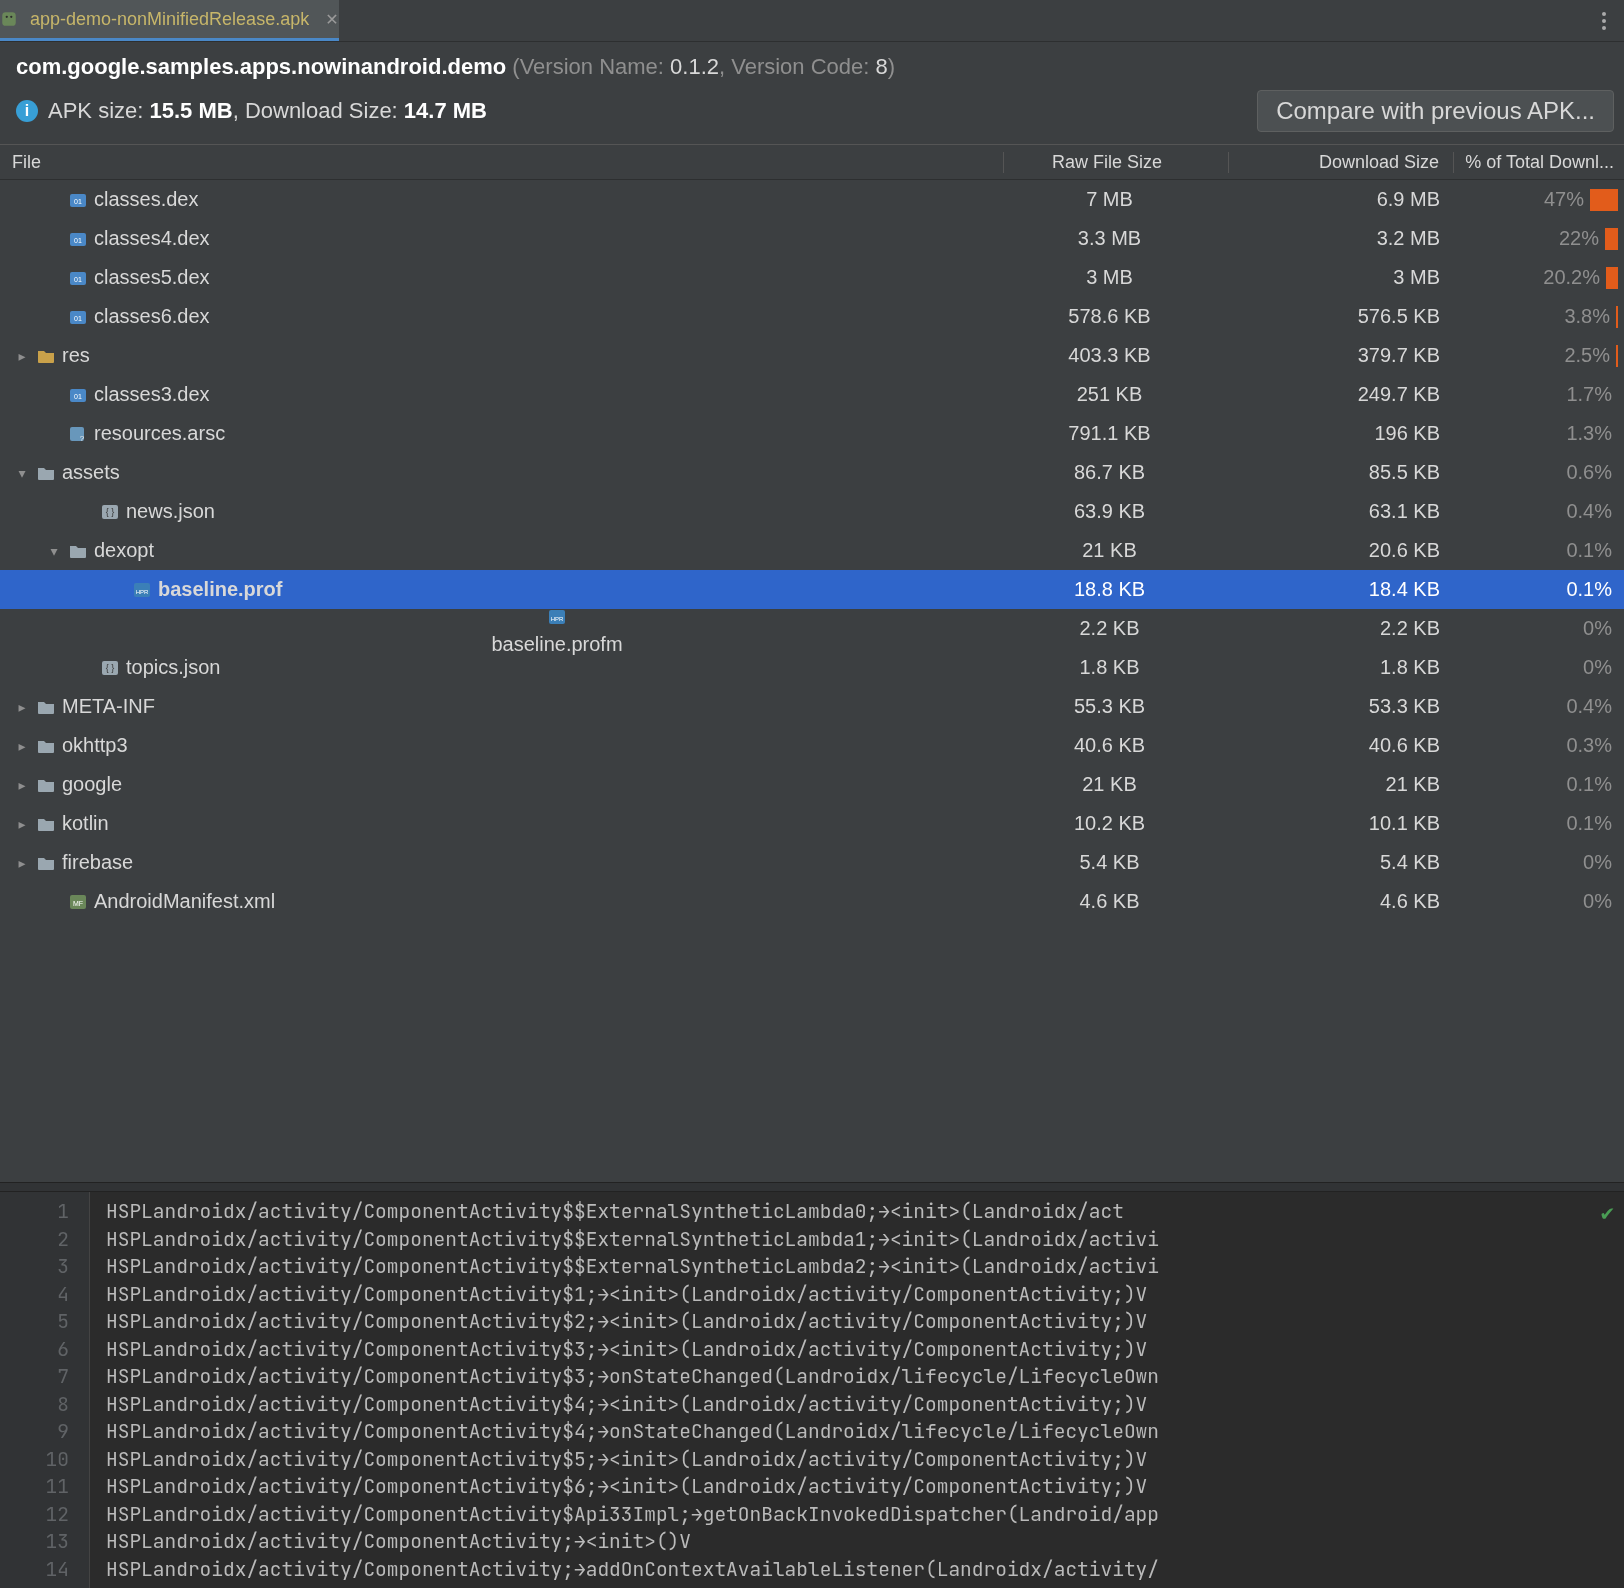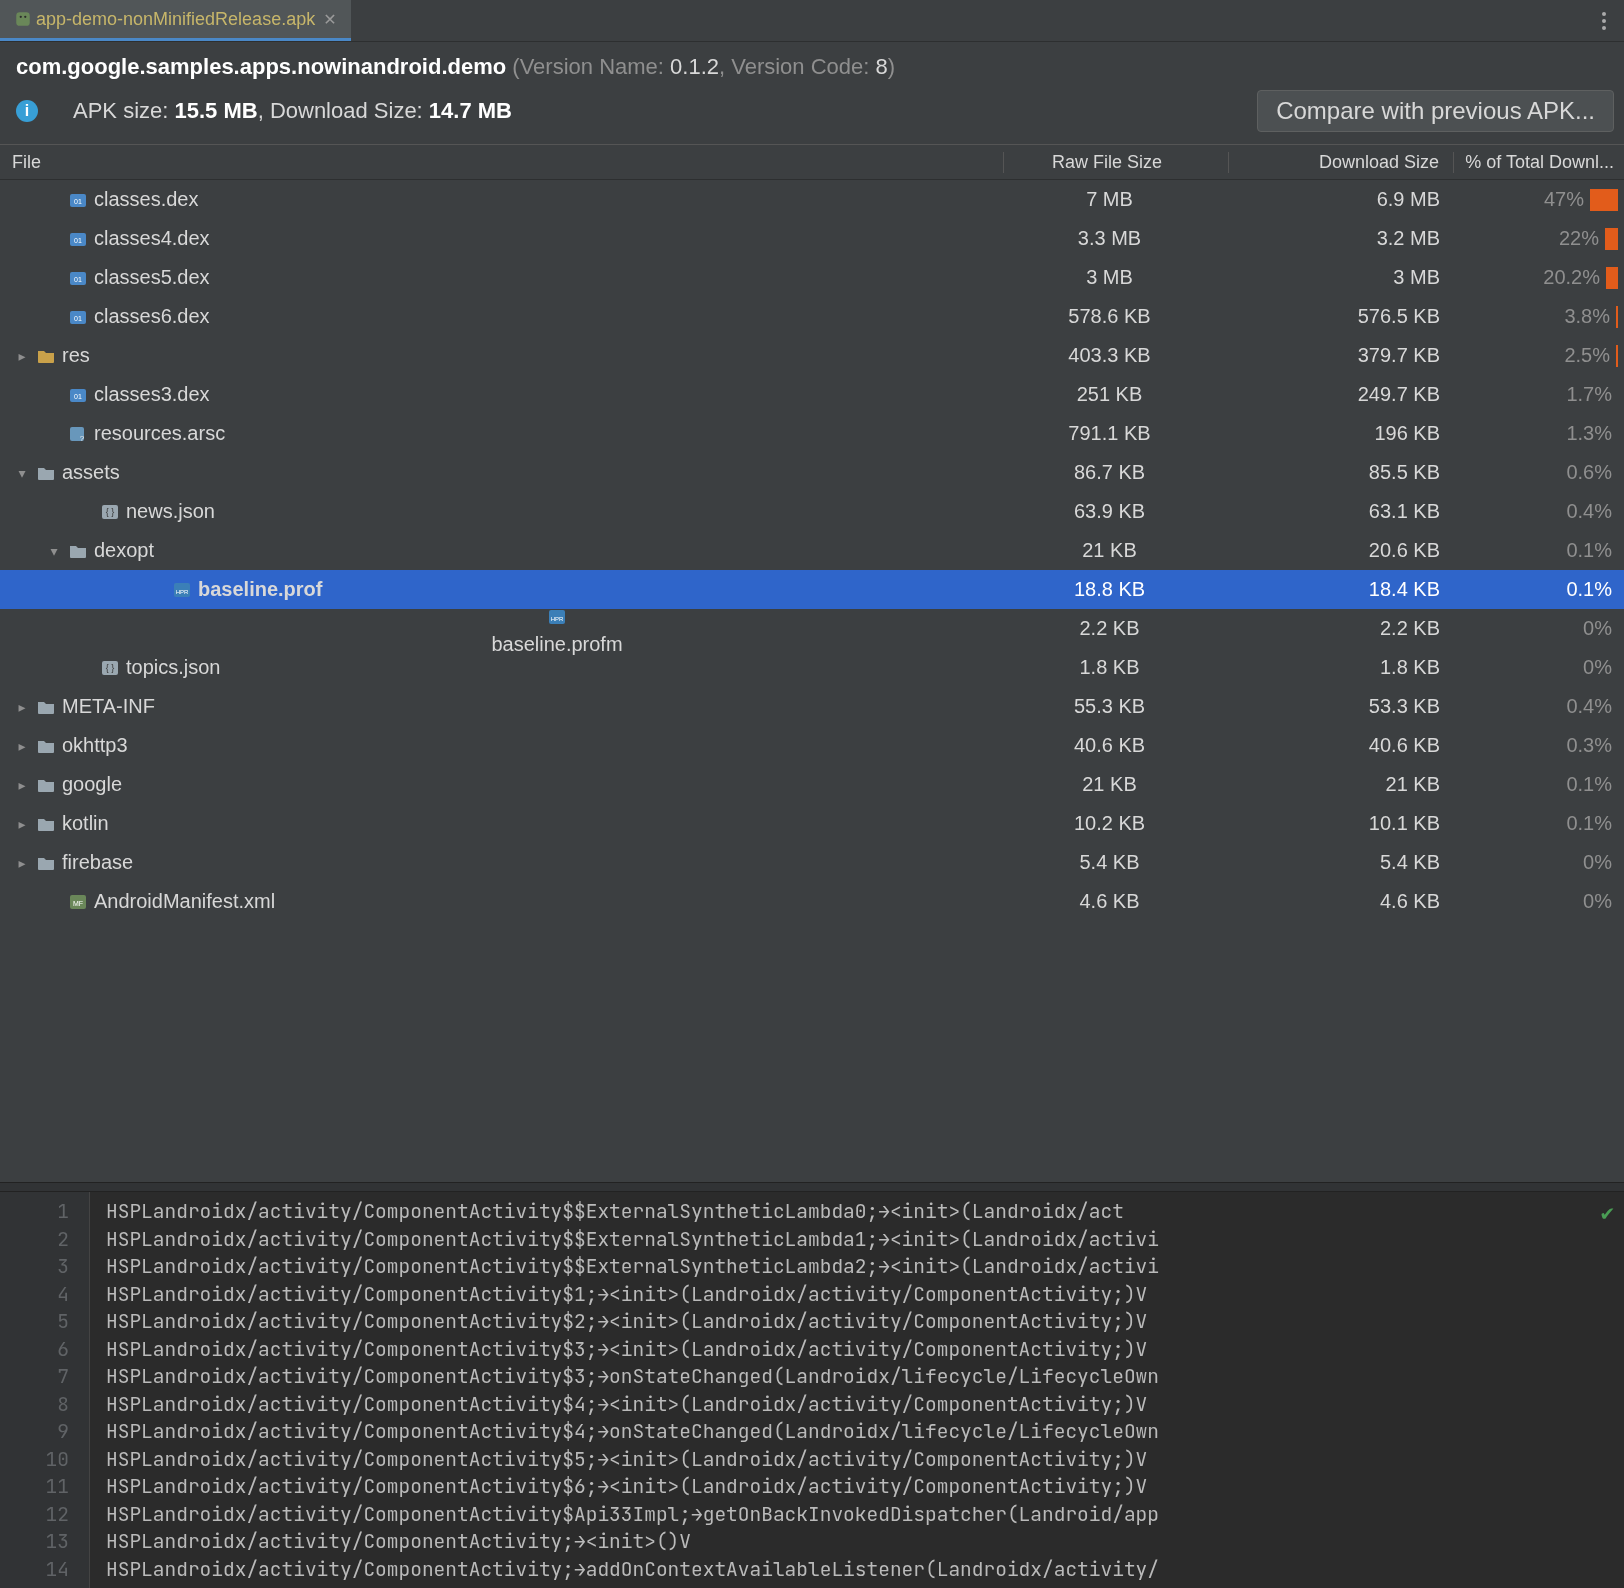--- a/index.html
+++ b/index.html
@@ -34,22 +34,22 @@
   }
   .window {
     display: flex; flex-direction: column; height: 100vh; width: 100%;
   }
   .tab-bar {
     display: flex; align-items: stretch; height: 42px;
     background: var(--bg);
     border-bottom: 1px solid var(--border);
   }
   .tab {
-    display: flex; align-items: center; gap: 4px;
-    padding: 0 14px;
+    display: flex; align-items: center; gap: 12px;
+    padding: 0 0;
     background: var(--bg-tab-active);
     border-bottom: 3px solid var(--tab-underline);
     font-size: 18px;
     color: #c7b66a;
   }
   .tab .apk-icon { width: 18px; height: 18px; }
   .tab .close { color: #9a9a9a; margin-left: 4px; font-size: 16px; }
   .tab-spacer { flex: 1; }
   .tab-menu {
     display: flex; align-items: center; justify-content: center;
@@ -65,21 +65,21 @@
   .info-row2 {
     display: flex; align-items: center; gap: 10px;
     padding: 6px 10px 12px 16px;
     font-size: 22px;
   }
   .info-row2 .info-icon {
     width: 22px; height: 22px; border-radius: 50%;
     background: #389fd6; display: inline-flex; align-items: center; justify-content: center;
     color: white; font-weight: bold; font-size: 16px;
   }
-  .info-row2 .txt { color: var(--fg-bright); margin-left: 25px; }
+  .info-row2 .txt { color: var(--fg-bright); }
   .info-row2 .bold { font-weight: 700; color: var(--fg-white); }
   .info-row2 .spacer { flex: 1; }
   .btn {
     background: var(--bg-button);
     border: 1px solid #5e6060;
     border-radius: 4px;
     padding: 6px 18px;
     color: var(--fg-bright);
     font-size: 24px;
     cursor: pointer;
@@ -382,21 +382,21 @@
           <span class="name">dexopt</span>
         </div>
         <div class="cell raw">21 KB</div>
         <div class="cell dl">20.6 KB</div>
         <div class="cell pctcell">
           <span class="pct">0.1%</span>
           <span class="bar" style="width: 0px;"></span>
         </div>
       </div>
       <div class="row selected">
-        <div class="cell file" style="padding-left: 110px; margin-left: 40px;">
+        <div class="cell file" style="padding-left: 110px;">
           <span class="caret"></span>
           <span class="ficon">
             <svg width="20" height="20" viewBox="0 0 20 20">
               <rect x="2" y="3" width="16" height="14" rx="2" fill="#3b7fb7"></rect>
               <text x="10" y="14" font-size="6" text-anchor="middle" fill="white">HPR</text>
             </svg>
           </span>
           <span class="name">baseline.prof</span>
         </div>
         <div class="cell raw">18.8 KB</div>

